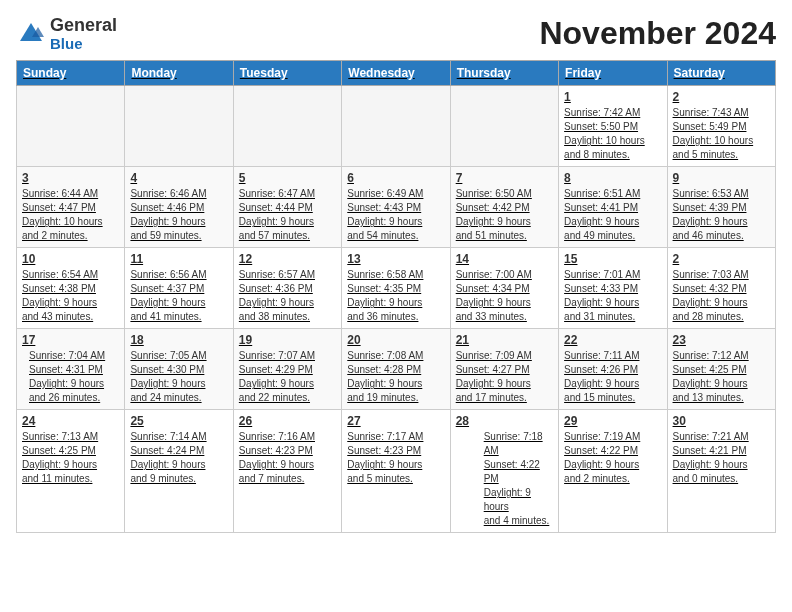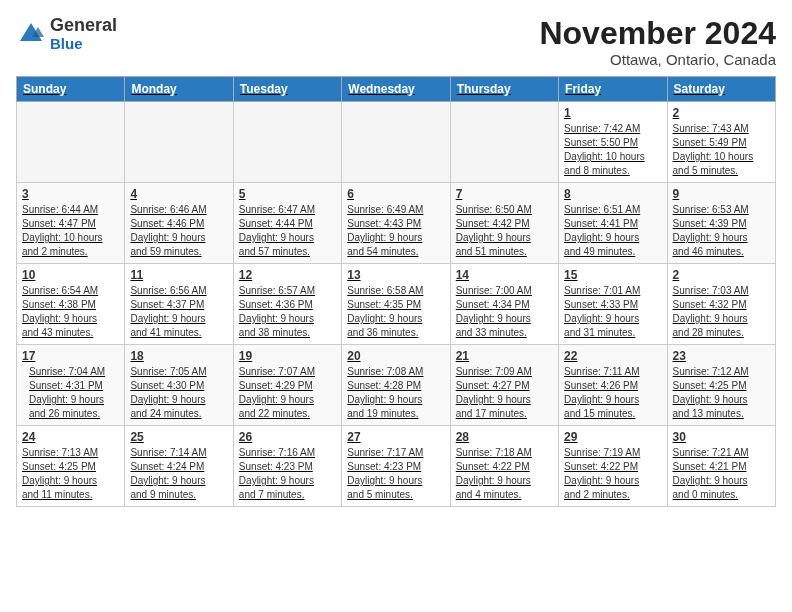--- a/index.html
+++ b/index.html
@@ -34,21 +34,21 @@
     .logo-blue {
       font-size: 15px;
       font-weight: bold;
       color: #1a6bb5;
     }
     .logo-icon {
       width: 30px;
       height: 30px;
     }
     .title-block {
-      text-align: right;
+      text-align: center;
     }
     .month-title {
       font-size: 32px;
       font-weight: bold;
       color: #222;
       line-height: 1.1;
     }
     .location {
       font-size: 15px;
       color: #444;
@@ -104,21 +104,20 @@
       <polygon points="15,4 26,22 4,22" fill="#2a7abf"></polygon>
       <polygon points="22,8 28,18 16,18" fill="#1a5a9f" opacity="0.7"></polygon>
     </svg>
     <div class="logo-text">
       <span class="logo-general">General</span>
       <span class="logo-blue">Blue</span>
     </div>
   </div>
   <div class="title-block">
     <div class="month-title">November 2024</div>
-    <div class="location">Ottawa, Ontario, Canada</div>
   </div>
 </div>
 
 <table class="calendar">
   <thead>
     <tr>
     <th>Sunday</th>
         <th>Monday</th>
         <th>Tuesday</th>
         <th>Wednesday</th>
@@ -326,21 +325,21 @@
         </td>
         <td>
           <span class="day-number">27</span>
           <div class="day-info" style="white-space: pre-line;">Sunrise: 7:17 AM
 Sunset: 4:23 PM
 Daylight: 9 hours
 and 5 minutes.</div>
         </td>
         <td>
           <span class="day-number">28</span>
-          <div class="day-info" style="white-space: pre-line;">Sunrise: 7:18 AM
+          <div class="day-info" style="white-space: pre-line; margin-left: 28px;">Sunrise: 7:18 AM
 Sunset: 4:22 PM
 Daylight: 9 hours
 and 4 minutes.</div>
         </td>
         <td>
           <span class="day-number">29</span>
           <div class="day-info" style="white-space: pre-line;">Sunrise: 7:19 AM
 Sunset: 4:22 PM
 Daylight: 9 hours
 and 2 minutes.</div>

